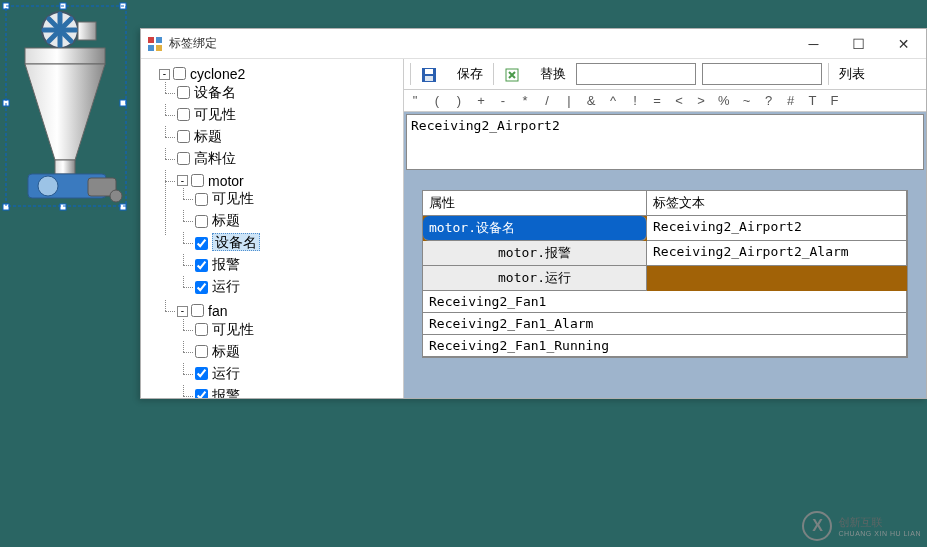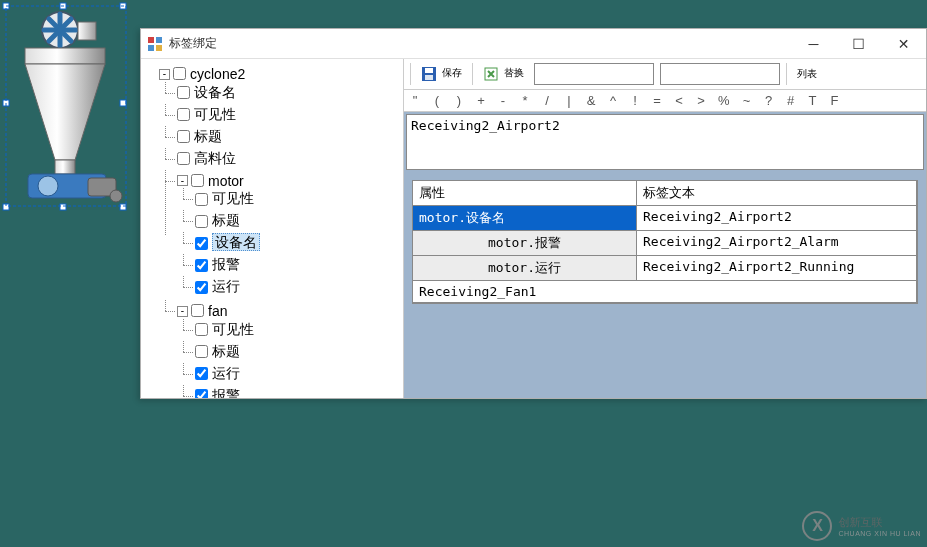--- a/index.html
+++ b/index.html
@@ -65,23 +65,23 @@
 }
 .toolbar {
   background: #fff;
   border-bottom: 1px solid #ccc;
   padding: 4px 6px;
   display: flex;
   align-items: center;
   gap: 6px;
 }
 .tool-btn {
-  display: flex; align-items: flex-start; gap: 5px;
+  display: flex; align-items: flex-end; gap: 20px;
   padding: 2px 4px;
-  font-size: 10px;
+  font-size: 13px;
   cursor: pointer;
 }
 .tool-icon { width: 16px; height: 16px; display:inline-block; }
 .toolbar input {
   height: 22px;
   border: 1px solid #888;
   background: #fff;
   padding: 0 4px;
   font-size: 12px;
 }
@@ -103,21 +103,21 @@
   background: #fff;
   border: 1px solid #888;
   height: 56px;
   padding: 3px 4px;
   font-family: "SimSun", monospace;
   font-size: 13px;
   overflow: auto;
 }
 
 .grid {
-  margin: 8px;
+  margin: 18px;
   border: 1px solid #888;
   background: #a16207;
 }
 .grid-header {
   display: flex;
   background: #fff;
 }
 .grid-header .col {
   padding: 3px 6px;
   border-right: 1px solid #888;
@@ -130,21 +130,21 @@
   display: flex;
   font-family: "SimSun", monospace;
   font-size: 13px;
 }
 .grid-row .cell {
   padding: 3px 6px;
   border-right: 1px solid #888;
   border-bottom: 1px solid #888;
 }
 .grid-row.selected .cell.col-a {
-  background: #0a63c9; color: #fff;
+  background: #0a63c9; color: #fff; border-radius: 6px;
 }
 .grid-row:not(.selected) .cell.col-a {
   background: #ececec;
   text-align: center;
 }
 .cell.col-b { background: #fff; }
 
 
 .tree ul { list-style: none; padding-left: 18px; }
 .tree > ul { padding-left: 6px; }
@@ -357,28 +357,29 @@
             <div class="grid-row selected">
               <div class="cell col-a">motor.设备名</div>
               <div class="cell col-b">Receiving2_Airport2</div>
             </div>
             <div class="grid-row">
               <div class="cell col-a">motor.报警</div>
               <div class="cell col-b">Receiving2_Airport2_Alarm</div>
             </div>
             <div class="grid-row">
               <div class="cell col-a">motor.运行</div>
-              <div class="cell col-b">Receiving2_Airport2_Running</div>
             </div>
             <div class="grid-row">
               <div class="cell col-b">Receiving2_Fan1</div>
             </div>
             <div class="grid-row">
-            </div>
-            <div class="grid-row">
+              <div class="cell col-b">Receiving2_Fan1_Alarm</div>
+            </div>
+            <div class="grid-row">
+              <div class="cell col-b">Receiving2_Fan1_Running</div>
             </div>
           </div>
       </div>
     </div>
   </div>
 </div>
 
 <div class="watermark">
   <div class="wm-ico">X</div>
   <div>

